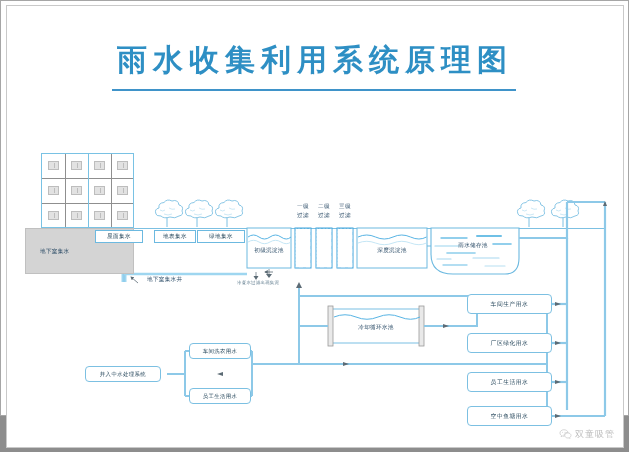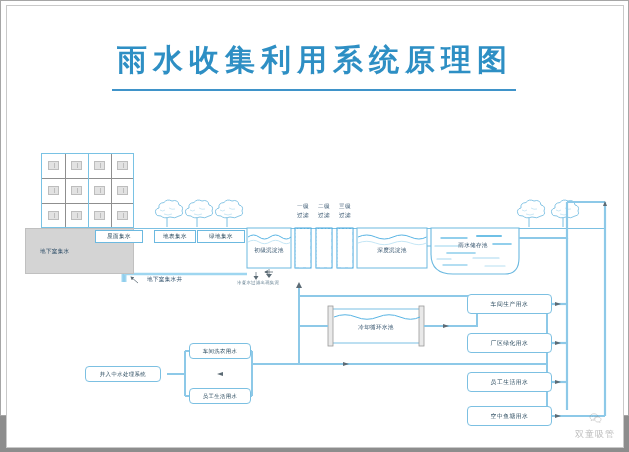--- a/index.html
+++ b/index.html
@@ -49,21 +49,21 @@
           border-radius:4px;background:#fff;box-sizing:border-box;
           display:flex;align-items:center;justify-content:center;
           font-size:5.8px;color:#16394f;letter-spacing:.5px;white-space:nowrap;}
   .lbox{position:absolute;width:62px;height:16px;border:1px solid #7cc0e2;
         border-radius:4px;background:#fff;box-sizing:border-box;
         display:flex;align-items:center;justify-content:center;
         font-size:5.4px;color:#16394f;letter-spacing:.4px;white-space:nowrap;}
 
   
   #wm{position:absolute;right:8px;bottom:6px;display:flex;align-items:center;
-      gap:3px;opacity:.5;flex-direction:column;}
+      gap:3px;opacity:.5;}
   #wm .wmtxt{font-size:9px;color:#7e7e7e;letter-spacing:1px;}
 </style>
 </head>
 <body>
 
 <div id="root">
   <div id="canvas">
 
     <div id="title">雨水收集利用系统原理图</div>
     <div id="title-rule"></div>

